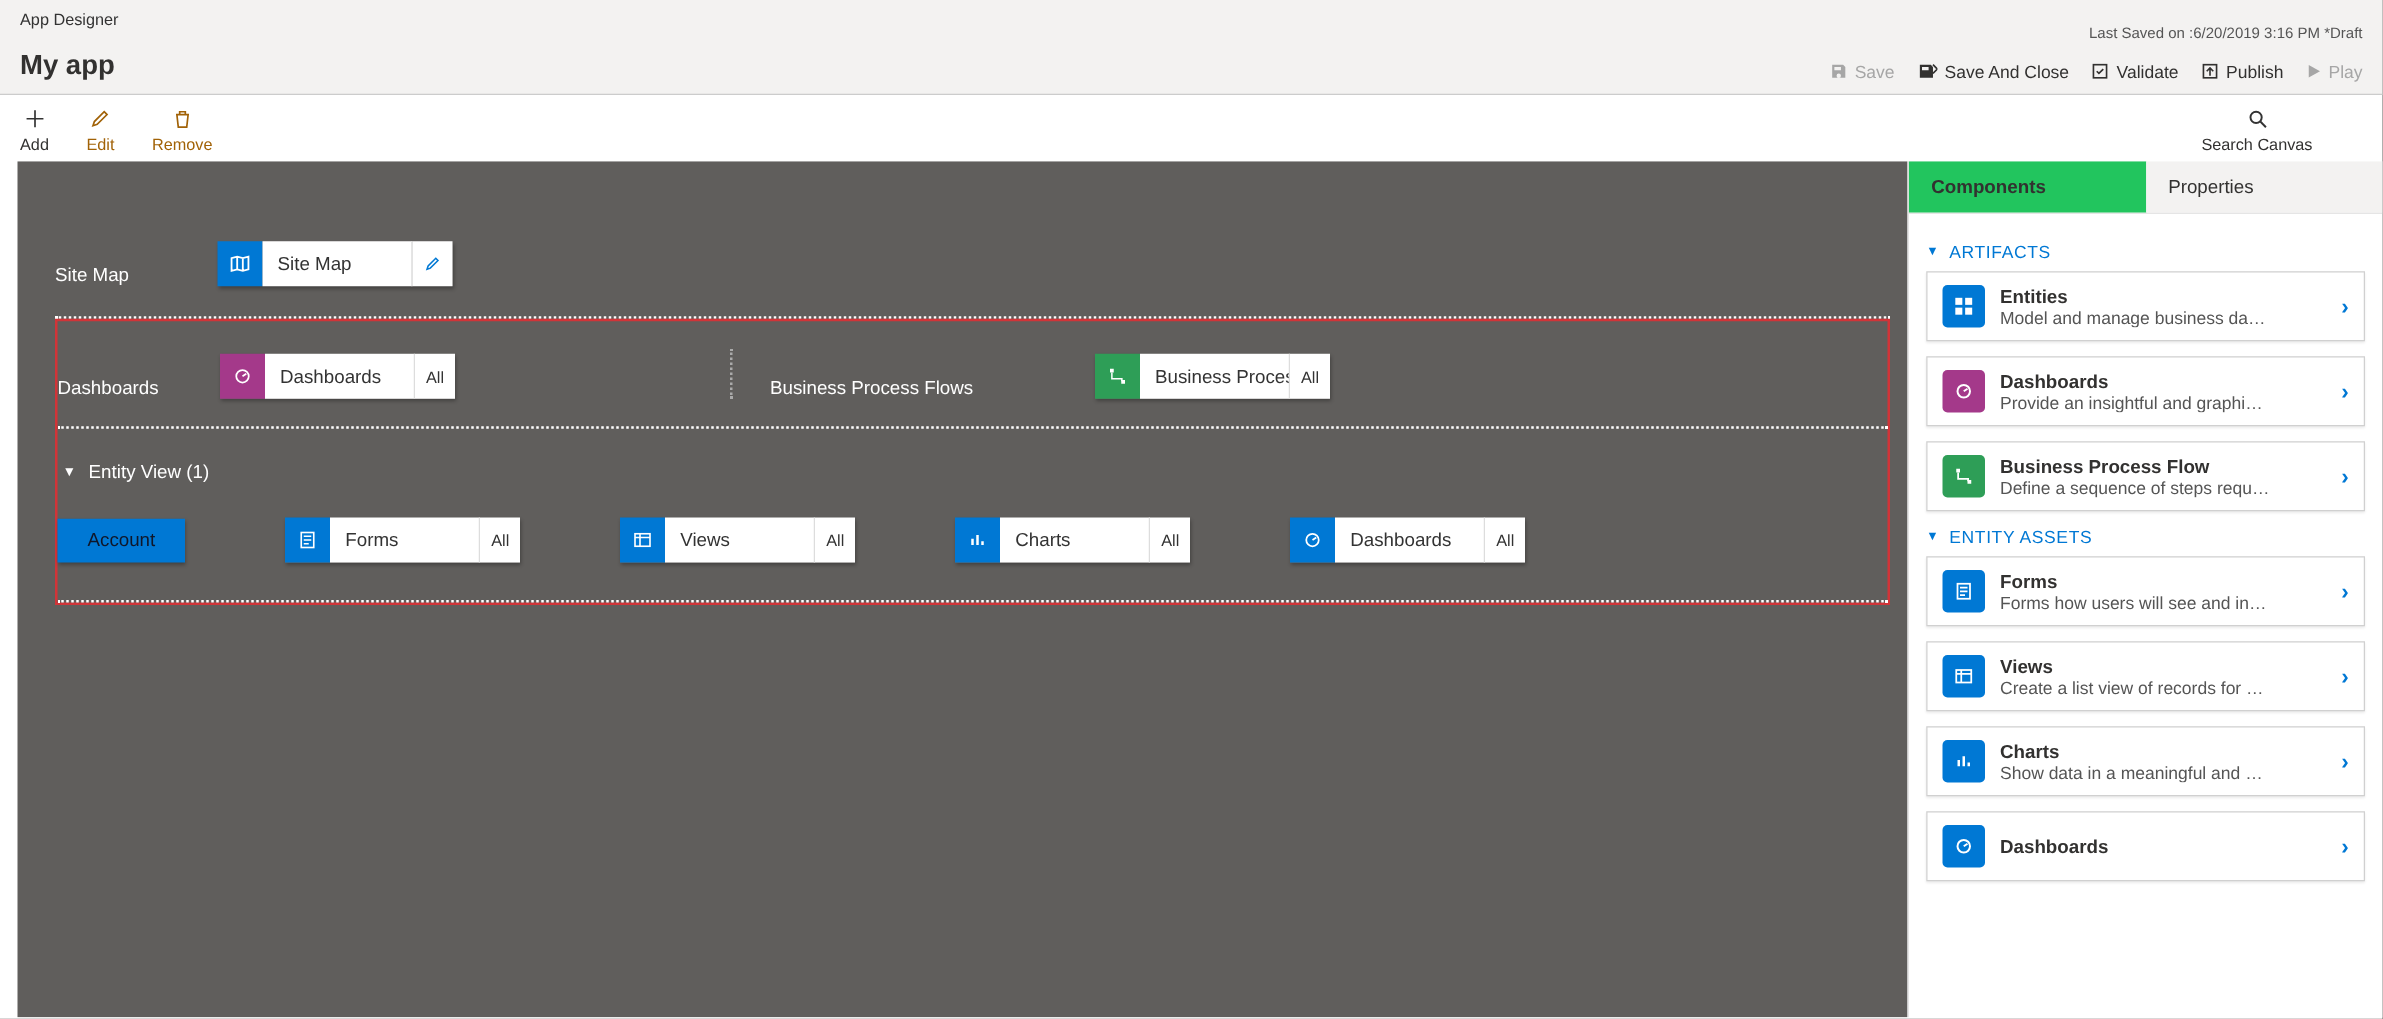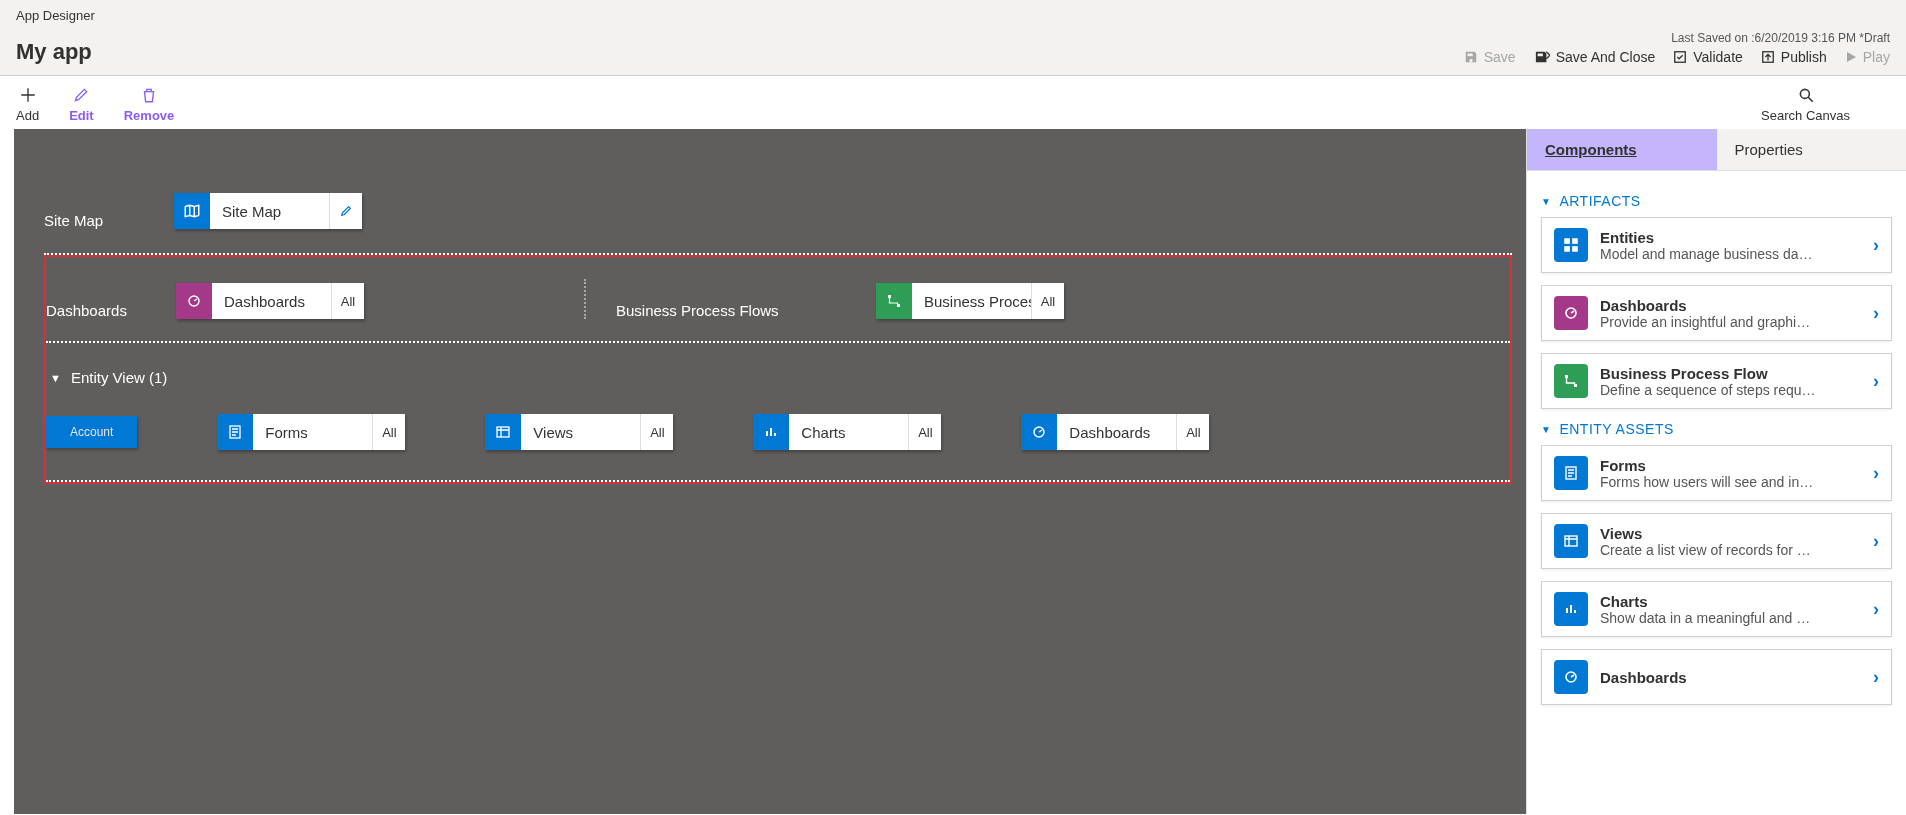--- a/index.html
+++ b/index.html
@@ -2,28 +2,28 @@
 <html><head>
 <meta charset="utf-8">
 <style>
 * { box-sizing: border-box; margin: 0; padding: 0; }
 body { font-family: "Segoe UI", Arial, sans-serif; background: #fff; color: #323130; font-size: 14px; }
 .header { background: #f3f2f1; border-bottom: 1px solid #ccc; padding: 8px 16px 10px; display: flex; justify-content: space-between; align-items: flex-end; }
 .header-left { }
 .app-designer-label { font-size: 13px; color: #333; }
 .app-title { font-size: 22px; font-weight: 600; margin-top: 16px; }
 .header-right { text-align: right; }
-.last-saved { font-size: 12px; color: #555; margin-bottom: 4px; }
+.last-saved { font-size: 12px; color: #555; margin-bottom: 16px; }
 .header-actions { display: flex; gap: 18px; align-items: flex-end; }
 .header-action { display: flex; align-items: center; gap: 6px; cursor: pointer; font-size: 14px; color: #323130; }
 .header-action.disabled { color: #a6a6a6; }
 .toolbar { display: flex; justify-content: space-between; padding: 10px 16px 6px; }
 .toolbar-left { display: flex; gap: 30px; }
 .toolbar-btn { display: flex; flex-direction: column; align-items: center; gap: 4px; cursor: pointer; font-size: 13px; }
-.toolbar-btn.disabled { color: #8b5cf6; font-weight: bold; }
+.toolbar-btn.disabled { color: #a16207; }
 .toolbar-right { display: flex; flex-direction: column; align-items: center; gap: 4px; margin-right: 40px; }
 
 .main { display: flex; height: calc(100vh - 130px); }
 .canvas-wrap { flex: 1; padding: 0 0 0 14px; overflow: auto; position: relative; }
 .canvas { background: #605e5c; padding: 30px 14px 30px 30px; min-height: 100%; position: relative; }
 .scrollbar-btn { position:absolute; right:2px; top:2px; width:16px; height:16px; background:#f0f0f0; border:1px solid #ccc; display:flex; align-items:center; justify-content:center; font-size:9px; color:#666; }
 
 .section-row { display: flex; align-items: flex-end; min-height: 70px; color: #fff; }
 .section-label { width: 130px; font-size: 15px; }
 
@@ -39,27 +39,27 @@
 
 .dotted-divider { border-top: 2px dotted #fff; margin: 0 0; }
 .vert-dots { border-left: 2px dotted #aaa; height: 40px; margin: 0; }
 
 .highlight-box { border: 2px solid #d13438; padding: 0; margin-top: 0; }
 
 .entity-header { display: flex; align-items: center; gap: 10px; color: #fff; padding: 26px 0 18px 4px; font-size: 15px; }
 .entity-header .caret { font-size: 11px; }
 
 .entity-row { display: flex; gap: 80px; align-items: center; padding: 10px 0 30px 0; }
-.entity-btn { background: #0078d4; color: #e5e5e5; padding: 9px 24px; box-shadow: 1px 2px 3px rgba(0,0,0,0.3); font-size: 12px; }
+.entity-btn { background: #0078d4; color: #0f172a; padding: 9px 24px; box-shadow: 1px 2px 3px rgba(0,0,0,0.3); font-size: 15px; }
 .entity-tile .tile-label { min-width: 120px; }
 
 .right-panel { width: 380px; border-left: 1px solid #ddd; background: #fff; overflow: auto; }
 .tabs { display: flex; border-bottom: 1px solid #ddd; }
 .tab { flex: 1; padding: 12px 18px; font-size: 15px; cursor: pointer; background: #f3f2f1; }
-.tab.active { background: #c4b5fd; font-weight: 600; text-decoration: underline; }
+.tab.active { background: #22c55e; font-weight: 600; }
 
 .panel-body { padding: 12px 14px; }
 .panel-section-header { display: flex; align-items: center; gap: 8px; color: #0078d4; font-size: 14px; text-transform: uppercase; margin: 10px 0 8px; cursor: pointer; font-weight: 400; letter-spacing: 0.5px; }
 .panel-section-header .caret { font-size: 10px; }
 
 .component-card { display: flex; align-items: center; border: 1px solid #d0d0d0; padding: 10px 12px; margin-bottom: 12px; cursor: pointer; gap: 12px; box-shadow: 0 1px 2px rgba(0,0,0,0.08); }
 .component-card .card-icon { width: 34px; height: 34px; border-radius: 4px; display: flex; align-items: center; justify-content: center; color: #fff; flex-shrink: 0; }
 .card-body { flex: 1; overflow: hidden; }
 .card-title { font-weight: 600; font-size: 15px; }
 .card-desc { font-size: 14px; color: #555; white-space: nowrap; overflow: hidden; text-overflow: ellipsis; }

